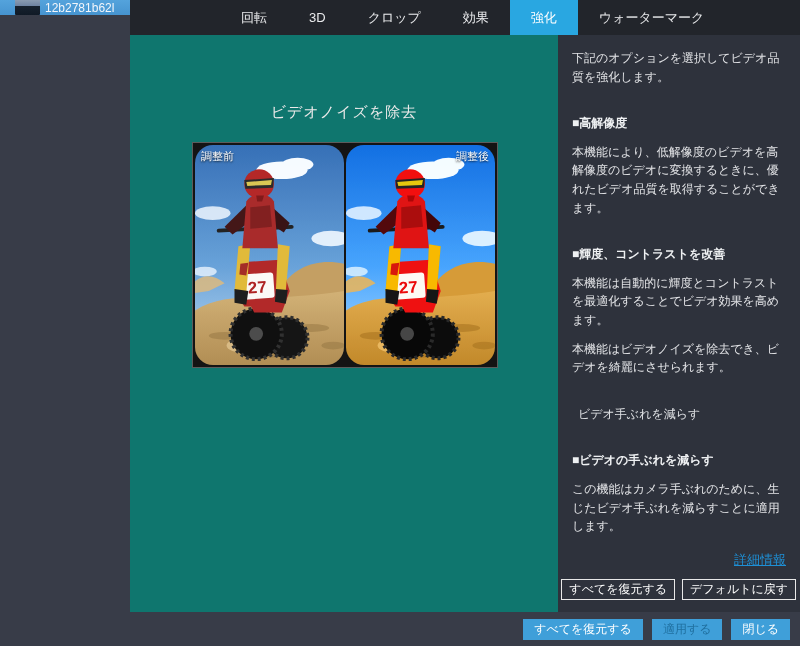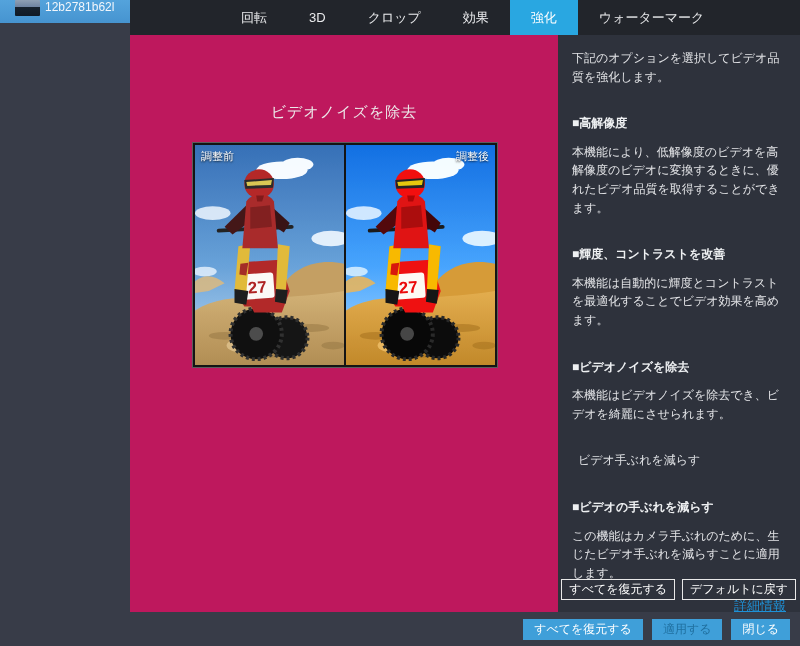--- a/index.html
+++ b/index.html
@@ -2,38 +2,38 @@
 <html><head>
 <meta charset="utf-8">
 <style>
   * { margin:0; padding:0; box-sizing:border-box; }
   html,body { width:800px; height:646px; overflow:hidden; background:#383c48;
               font-family:"Liberation Sans","DejaVu Sans",sans-serif; }
   .app { position:relative; width:800px; height:646px; background:#383c48; }
 
   
   .sidebar { position:absolute; left:0; top:0; width:130px; height:612px; background:#383c48; }
-  .sidebar-item { display:flex; align-items:flex-start; height:23px; padding-left:15px;
+  .sidebar-item { display:flex; align-items:flex-end; height:15px; padding-left:15px;
                   background:linear-gradient(#54a3dc,#4694d0); overflow:hidden; white-space:nowrap; cursor:default; }
   .thumb { width:25px; height:16px; flex:0 0 auto; margin-right:5px; border-radius:1px;
            background:linear-gradient(#8fa0b4 0%,#6d82a0 45%,#17222e 46%,#101a26 100%); }
   .sidebar-item span.label { color:#f2f6fb; font-size:12px; }
 
   
   .tabbar { position:absolute; left:130px; top:0; width:690px; height:35px; background:#22252b;
             display:flex; align-items:stretch; padding-left:90px; }
   .tab { display:flex; align-items:center; padding:0 21px; color:#e9eaec; font-size:13px; cursor:pointer; }
   .tab.active { background:#29a7e1; color:#ffffff; }
 
   
-  .main { position:absolute; left:130px; top:35px; width:428px; height:577px; background:#be185d; }
+  .main { position:absolute; left:130px; top:35px; width:428px; height:577px; background:#0f766e; }
   .main-title { margin-top:68px; text-align:center; color:#eceaea; font-size:15px; letter-spacing:1px; }
   .compare { position:absolute; left:62px; top:107px; width:306px; height:226px;
              background:#141414; border:1px solid #5c5c5c; padding:2px; display:flex; gap:2px; }
-  .shot { position:relative; flex:1 1 50%; overflow:hidden; }
+  .shot { position:relative; flex:1 1 50%; overflow:hidden;border-radius:18px; }
   .shot svg { width:100%; height:100%; display:block; }
   .shot.before svg { filter:saturate(.82) brightness(1.03); }
   .shot.after  svg { filter:saturate(1.28) contrast(1.07); }
   .shot-label { position:absolute; top:4px; color:#ffffff; font-size:11px; text-shadow:0 1px 2px rgba(0,0,0,.8); }
   .shot.before .shot-label { left:6px; }
   .shot.after  .shot-label { right:6px; }
 
   
   .panel { position:absolute; left:558px; top:35px; width:242px; height:577px; background:#2e323c;
            padding:14px 14px 0 14px; color:#e3e4e7; font-size:12px; line-height:1.55; }
@@ -163,21 +163,20 @@
 
   <div class="panel">
     <p>下記のオプションを選択してビデオ品質を強化します。</p>
 
     <h4>■高解像度</h4>
     <p>本機能により、低解像度のビデオを高解像度のビデオに変換するときに、優れたビデオ品質を取得することができます。</p>
 
     <h4>■輝度、コントラストを改善</h4>
     <p>本機能は自動的に輝度とコントラストを最適化することでビデオ効果を高めます。</p>
 
-    <h4>■ビデオノイズを除去</h4>
     <p>本機能はビデオノイズを除去でき、ビデオを綺麗にさせられます。</p>
 
     <h4 class="plain">ビデオ手ぶれを減らす</h4>
 
     <h4>■ビデオの手ぶれを減らす</h4>
     <p>この機能はカメラ手ぶれのために、生じたビデオ手ぶれを減らすことに適用します。</p>
 
     <a class="details-link">詳細情報</a>
 
     <div class="panel-buttons">

